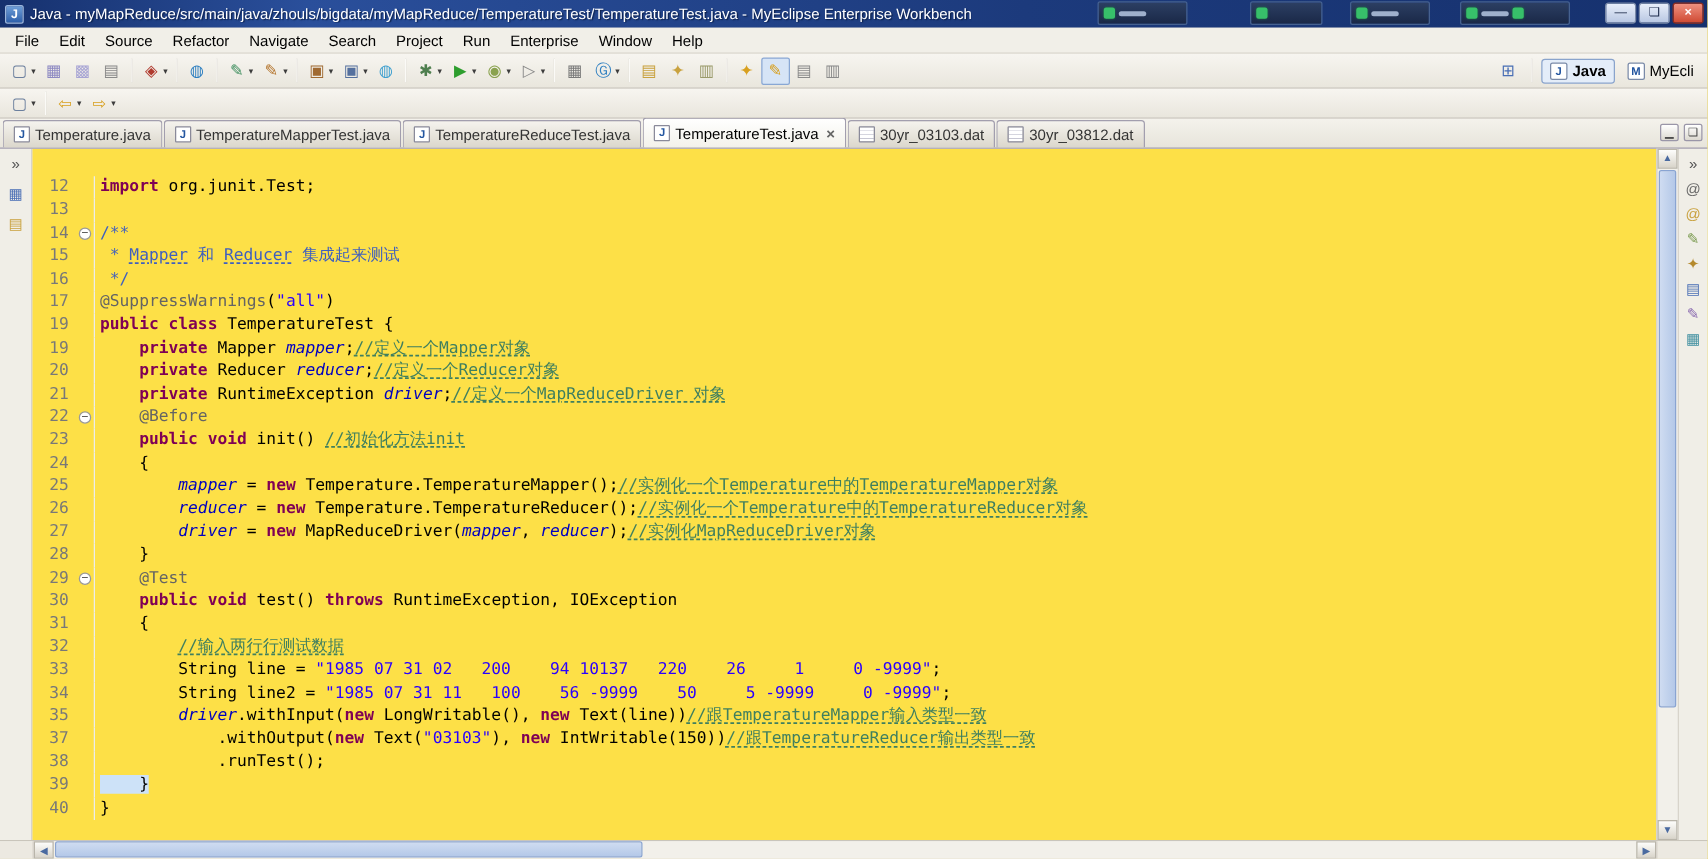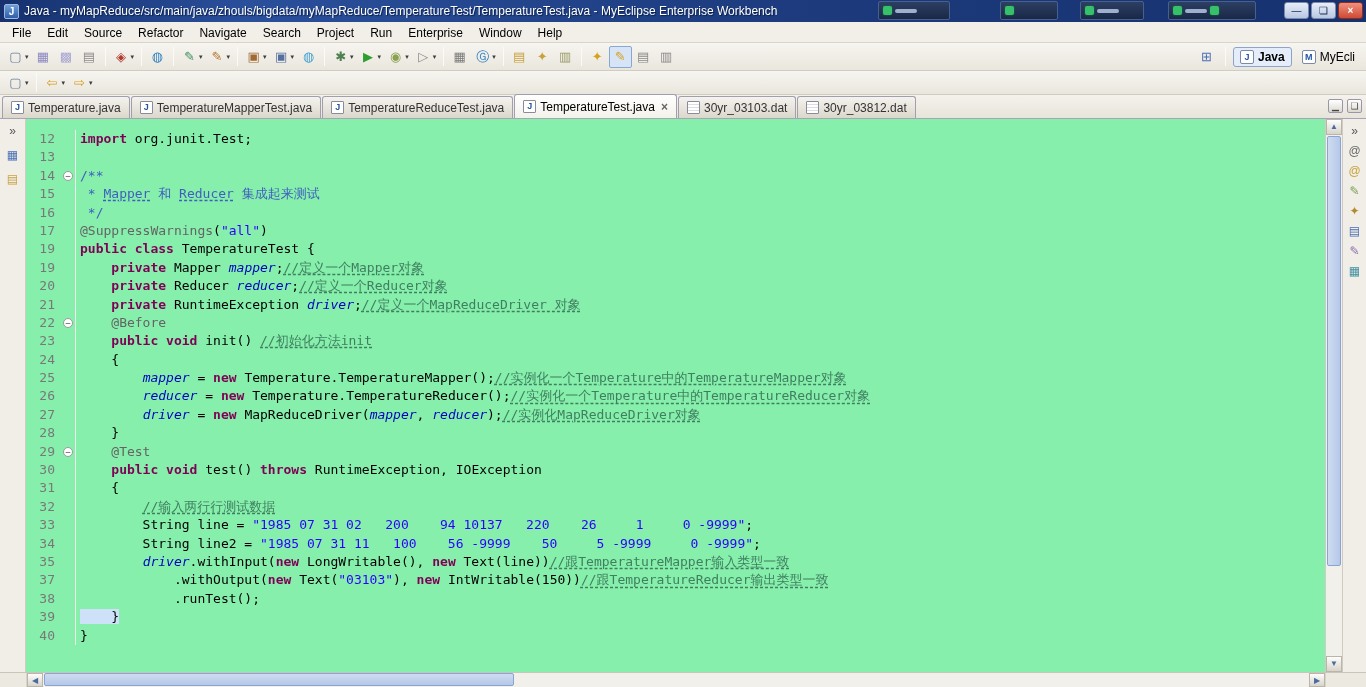--- a/index.html
+++ b/index.html
@@ -44,21 +44,21 @@
   .tabic.dat{background:repeating-linear-gradient(#fff,#fff 2px,#b9b9c9 3px);}
   .tabclose{color:#666;font-size:12px;font-weight:bold;margin-left:2px;line-height:10px}
   .tabbar-right{position:absolute;right:4px;top:4px;display:flex;gap:4px}
   .minmax{width:15px;height:14px;border:1px solid #9a96a8;background:linear-gradient(#fff,#dcd9d0);color:#444;font-size:9px;line-height:12px;text-align:center;border-radius:2px}
 
   
   .main{display:flex;height:553px;background:#fff}
   .left-strip{width:26px;background:#f0eee7;border-right:1px solid #d0ccc2;display:flex;flex-direction:column;align-items:center;padding-top:2px;gap:4px}
   .stripicon{width:20px;height:20px;display:flex;align-items:center;justify-content:center;border:1px solid transparent;border-radius:2px;font-size:12px;color:#555}
   .editor-wrap{flex:1;display:flex;min-width:0}
-  .editor{flex:1;background:#86efac;overflow:hidden;padding-top:11px;min-width:0}
+  .editor{flex:1;background:#fde047;overflow:hidden;padding-top:22px;min-width:0}
   .cl{display:flex;height:18.4px;line-height:18.4px;font-family:"DejaVu Sans Mono","Liberation Mono",monospace;font-size:13px;white-space:pre}
   .ln{width:36px;text-align:right;padding-right:7px;color:#787878;flex:none}
   .fold{width:14px;flex:none;position:relative;border-right:1px solid #ececec}
   .folddot{position:absolute;left:1px;top:4px;width:10px;height:10px;border:1px solid #9a9a9a;border-radius:50%;background:#fff;color:#555;font-size:9px;line-height:8px;text-align:center}
   .codetext{white-space:pre;padding-left:4px}
   .kw{color:#7f0055;font-weight:bold}
   .pln{color:#000}
   .str{color:#2a00ff}
   .com{color:#3f7f5f}
   .jdoc{color:#3f5fbf}

